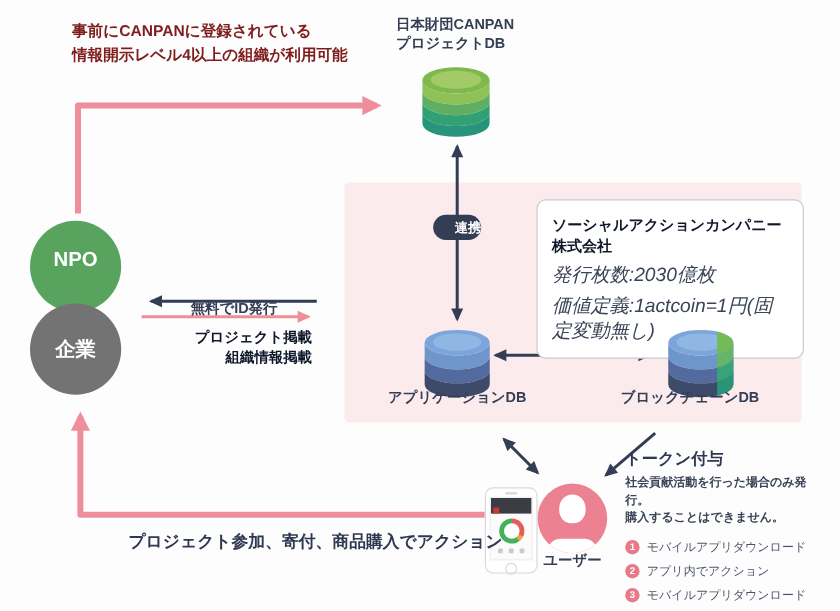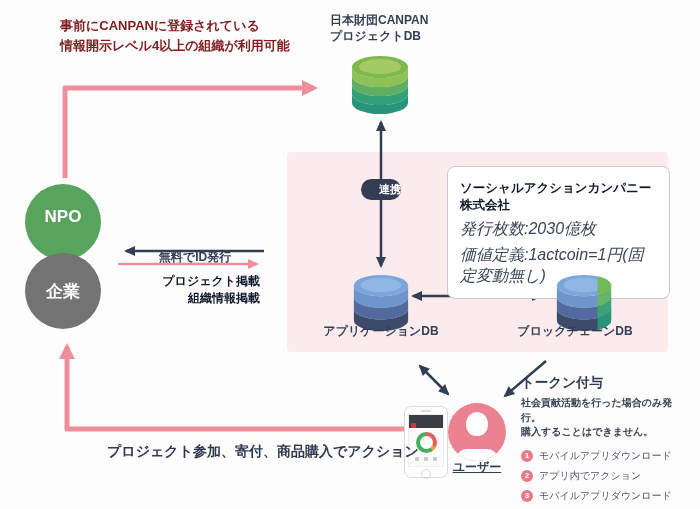--- a/index.html
+++ b/index.html
@@ -37,21 +37,21 @@
   .proj-post{left:120px;top:273px;width:140px;text-align:right;font-size:12px;font-weight:bold;
     color:#0f172a;line-height:1.4;z-index:3;}
   .token-grant{left:521px;top:374px;width:170px;z-index:3;}
   .token-grant .tg-title{font-size:13.5px;font-weight:bold;color:#2e3850;}
   .token-grant .tg-desc{font-size:10px;font-weight:bold;color:#3a4457;margin-top:4px;line-height:1.45;}
   .steps{margin-top:9px;}
   .step{display:flex;align-items:center;margin-top:6px;}
   .step-num{width:12px;height:12px;border-radius:50%;background:#e8798b;color:#fff;font-size:8px;font-weight:bold;
     display:flex;align-items:center;justify-content:center;margin-right:6px;flex:0 0 auto;}
   .step-label{font-size:10px;color:#4c566a;}
-  .user-label{left:442px;top:459px;width:70px;text-align:center;font-size:12px;font-weight:bold;z-index:3;text-decoration:underline;}
+  .user-label{left:442px;top:459px;width:70px;text-align:center;font-size:12px;font-weight:bold;z-index:3;}
   .action-note{left:62px;top:443px;font-size:14px;font-weight:bold;color:#2e3850;z-index:3;margin-left:45px;}
   
   .cyl{z-index:3;}
   .cyl-canpan{left:348px;top:54px;}
   .cyl-app{left:350px;top:272px;}
   .cyl-bc{left:553px;top:272px;}
   
   .user-circle{left:448px;top:403px;width:58px;height:58px;border-radius:50%;background:#ec8191;
     overflow:hidden;z-index:3;}
   .user-head{position:absolute;left:50%;transform:translateX(-50%);top:9px;width:22px;height:24px;

